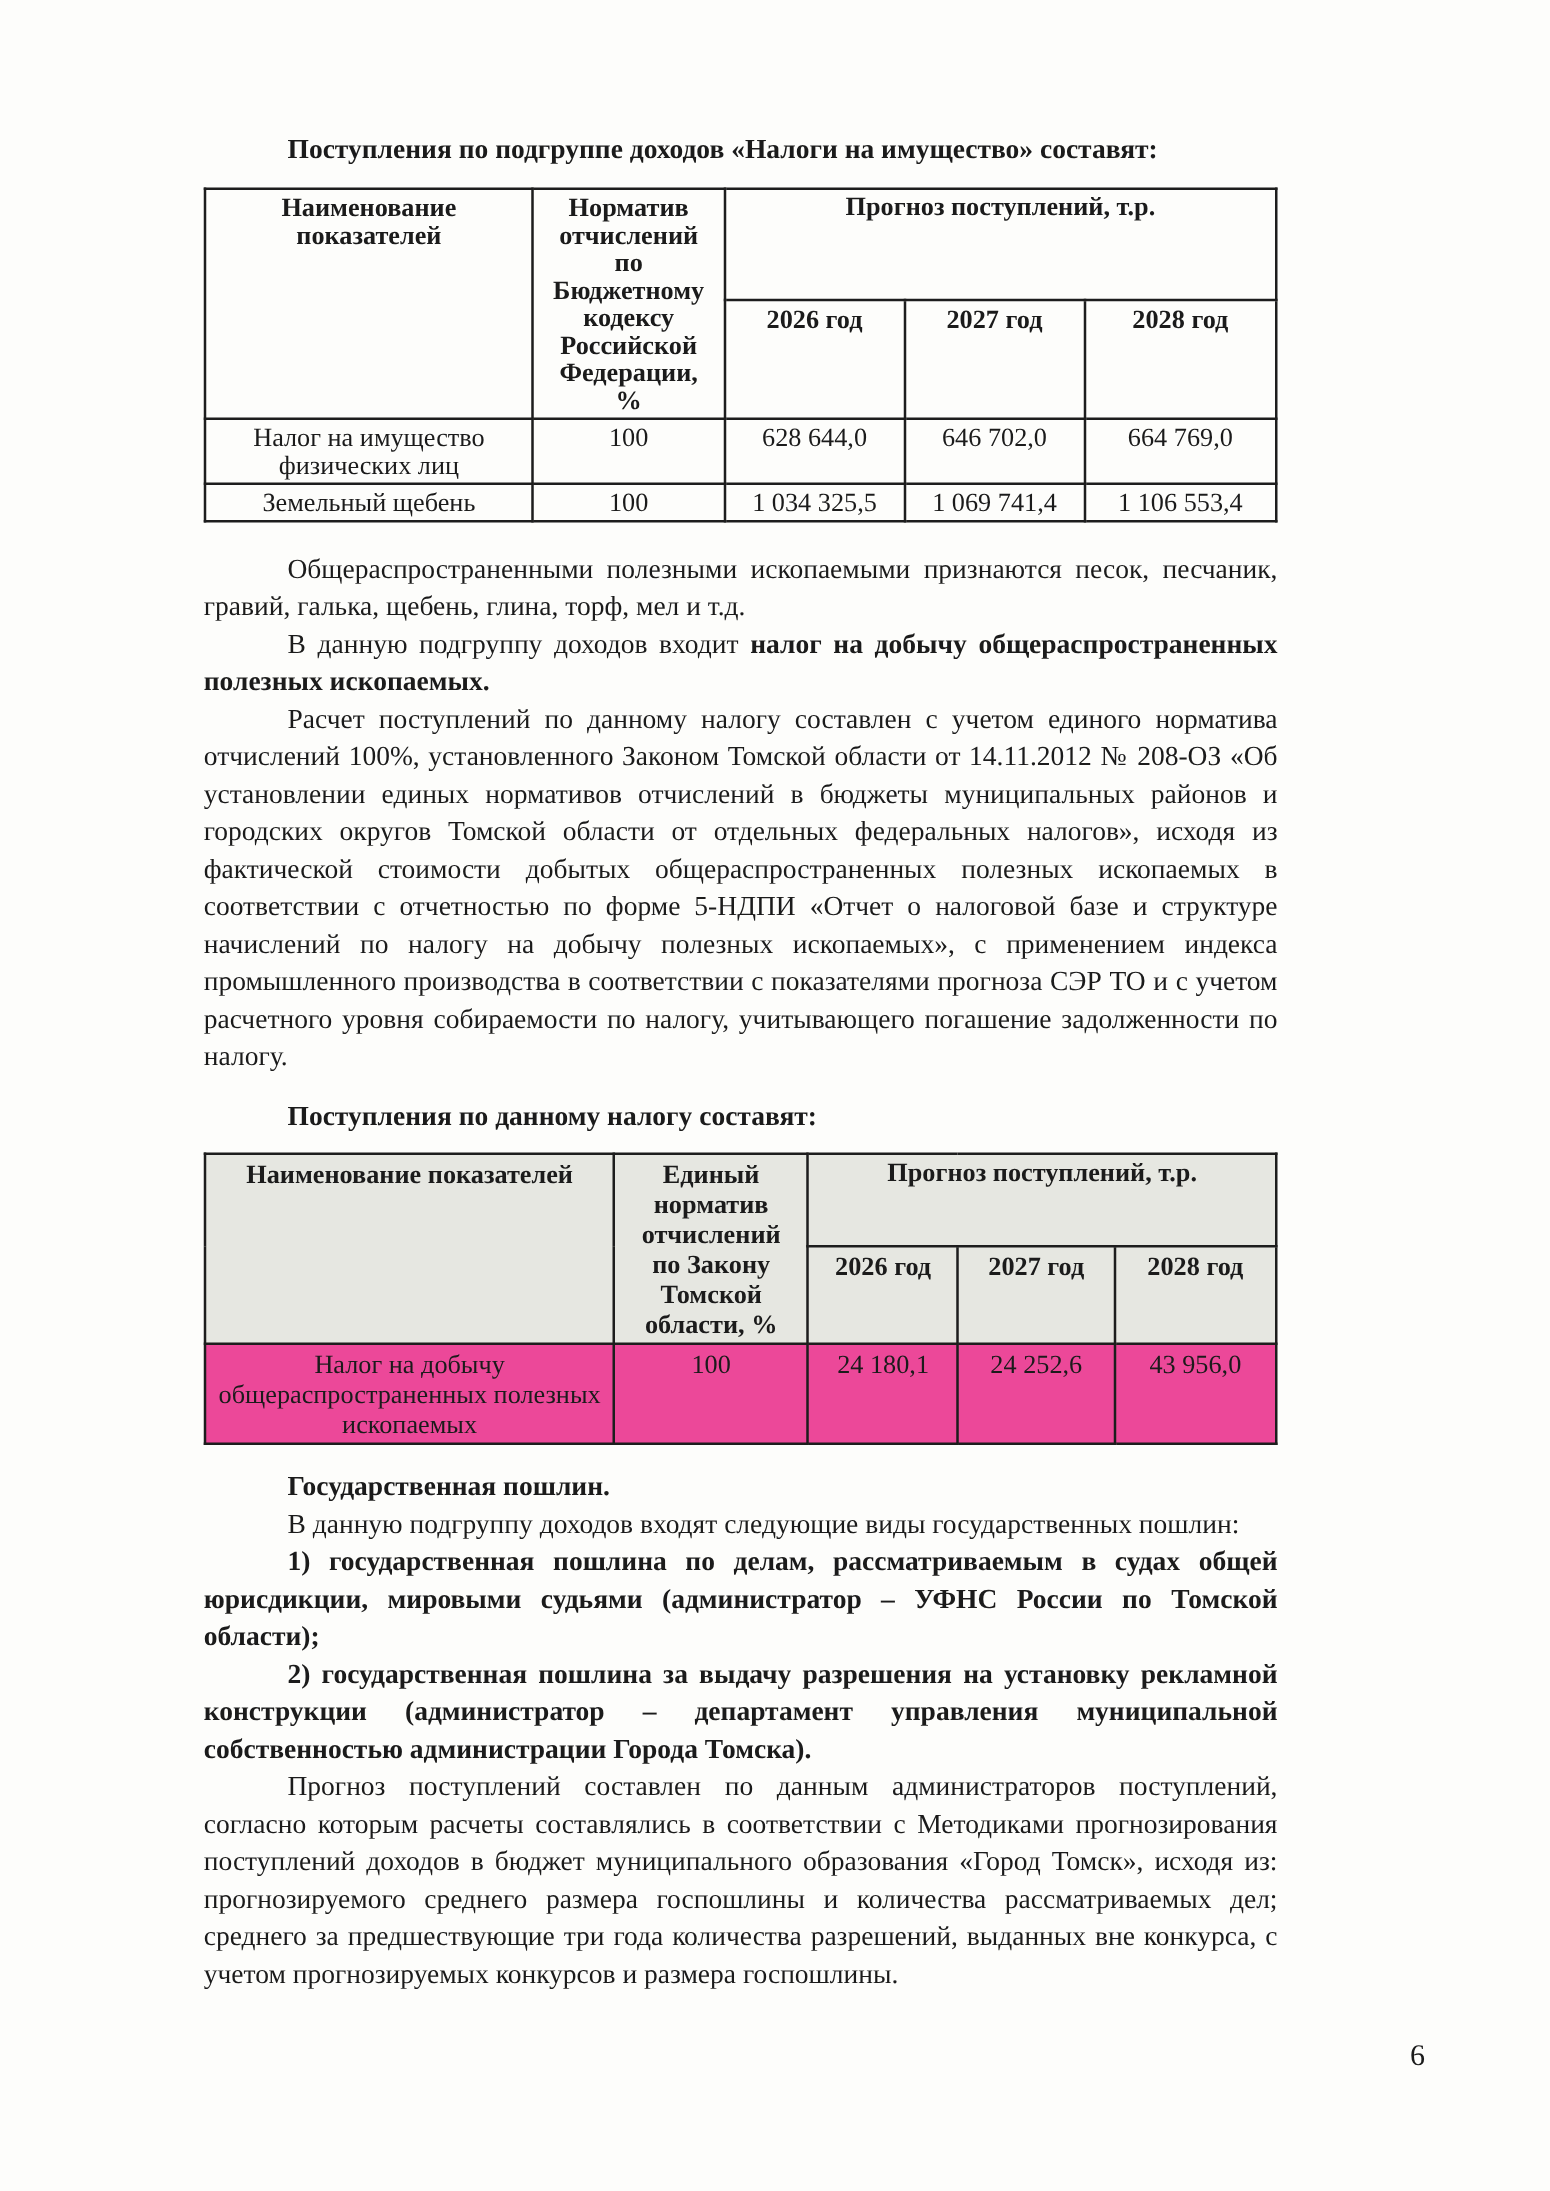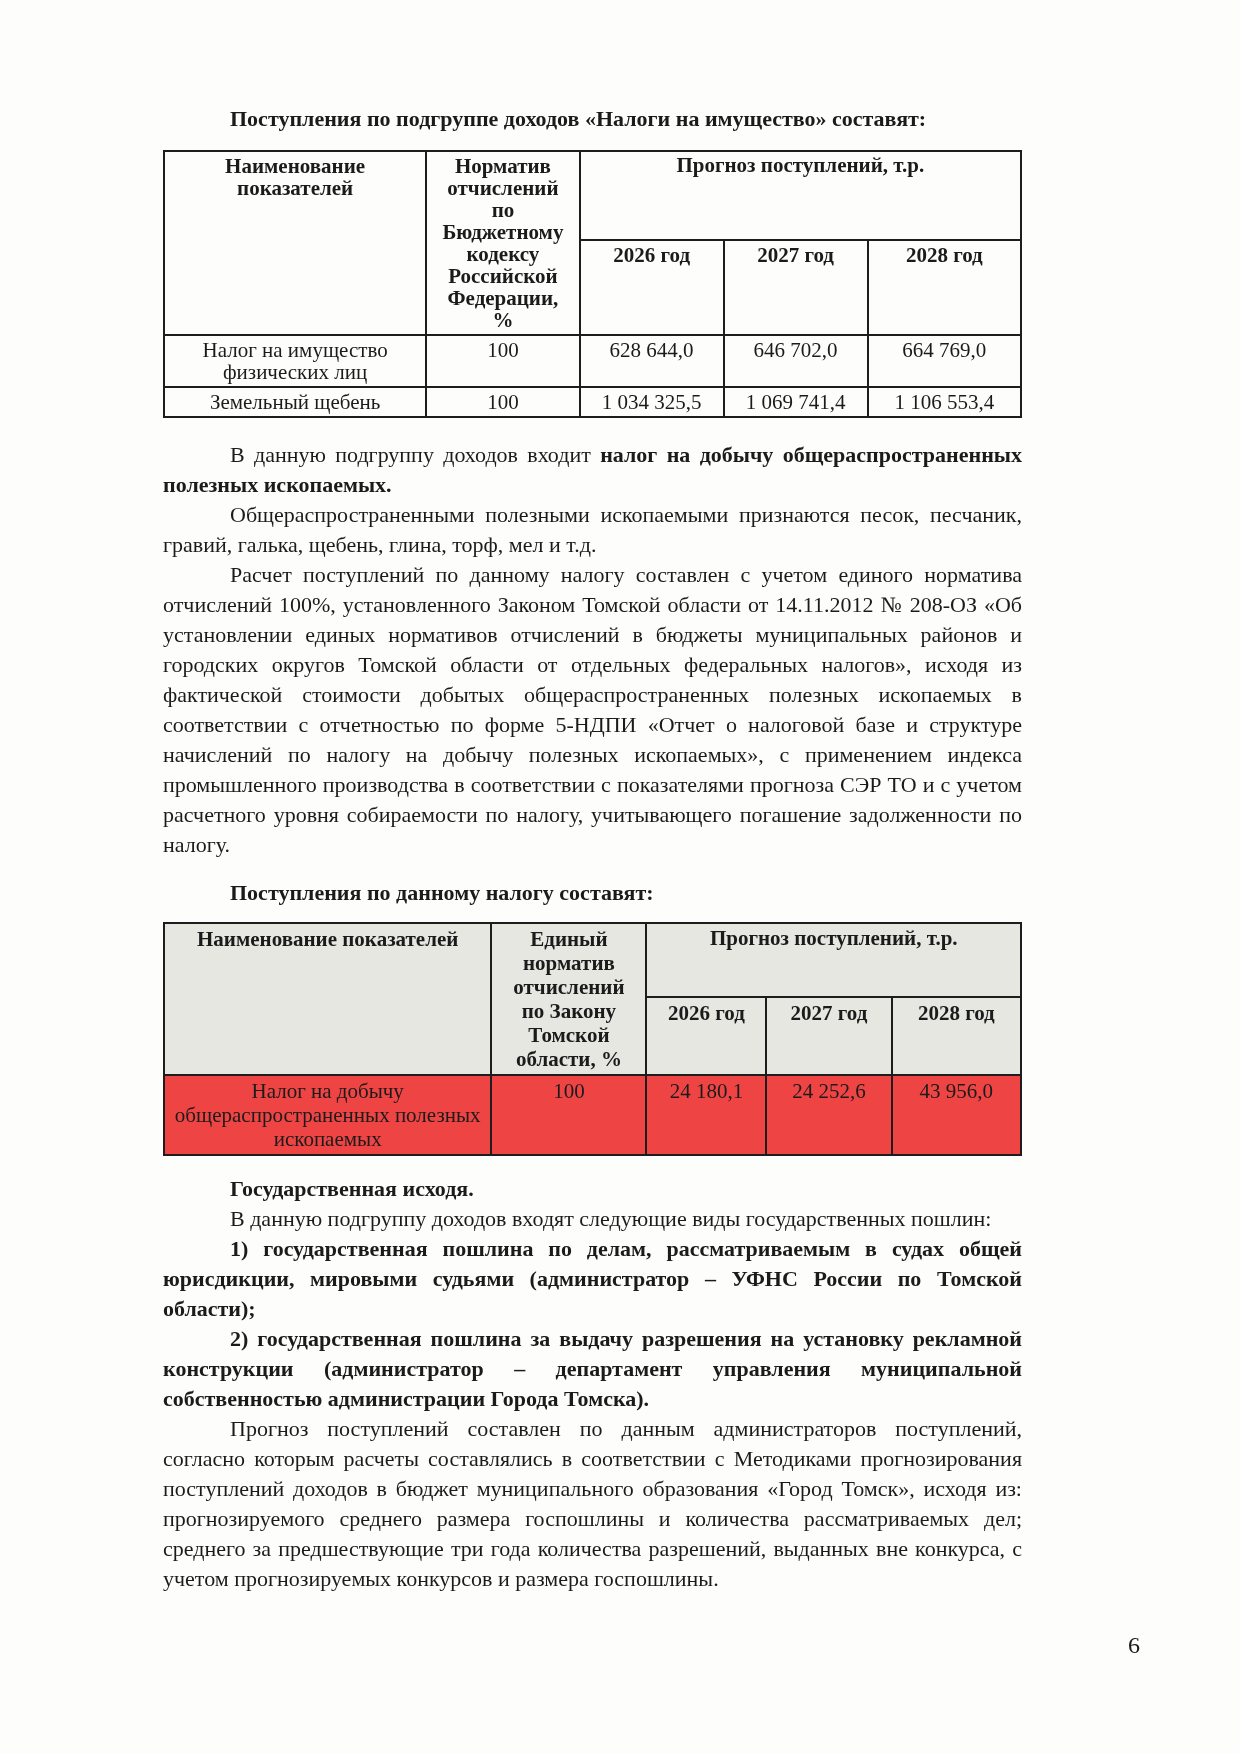--- a/index.html
+++ b/index.html
@@ -32,21 +32,21 @@
   .doc-table .hdr { font-weight: bold; text-align: center; }
   .doc-table .name-cell { text-align: center; }
   .doc-table .num-cell { text-align: center; }
   .doc-table .year-cell { text-align: center; font-weight: bold; }
   .doc-table .group-cell { text-align: center; font-weight: bold; padding: 2px 4px; }
 
   #table1 { margin: 16px 0 22px 0; }
   #table2 { margin: 14px 0 0 0; }
   #table2 td { line-height: 24px; }
   #table2 .hdr, #table2 .year-cell, #table2 .group-cell { background: #e6e7e1; }
-  #table2 .name-cell, #table2 .num-cell { background: #ef4444; }
+  #table2 .name-cell, #table2 .num-cell { background: #ec4899; }
 
   .t-title1 { margin-top: 0; }
   .t-title2 { margin-top: 18px; }
   .h-sect { margin-top: 0; }
   .h-duty { margin-top: 18px; }
 
   .page-number {
     position: absolute;
     top: 1632px; left: 1128px;
     font-size: 24px;
@@ -89,23 +89,23 @@
         <td class="name-cell">Земельный щебень</td>
         <td class="num-cell">100</td>
         <td class="num-cell">1 034 325,5</td>
         <td class="num-cell">1 069 741,4</td>
         <td class="num-cell">1 106 553,4</td>
       </tr>
     </tbody>
   </table>
 
 
+  <p>Общераспространенными полезными ископаемыми признаются песок, песчаник, гравий, галька, щебень, глина, торф, мел и т.д.</p>
+
   <p><span>В данную подгруппу доходов входит </span><span style="font-weight: bold;">налог на добычу общераспространенных полезных ископаемых.</span></p>
-
-  <p>Общераспространенными полезными ископаемыми признаются песок, песчаник, гравий, галька, щебень, глина, торф, мел и т.д.</p>
 
   <p>Расчет поступлений по данному налогу составлен с учетом единого норматива отчислений 100%, установленного Законом Томской области от 14.11.2012 № 208-ОЗ «Об установлении единых нормативов отчислений в бюджеты муниципальных районов и городских округов Томской области от отдельных федеральных налогов», исходя из фактической стоимости добытых общераспространенных полезных ископаемых в соответствии с отчетностью по форме 5-НДПИ «Отчет о налоговой базе и структуре начислений по налогу на добычу полезных ископаемых», с применением индекса промышленного производства в соответствии с показателями прогноза СЭР ТО и с учетом расчетного уровня собираемости по налогу, учитывающего погашение задолженности по налогу.</p>
 
   <p class="bold oneline t-title2">Поступления по данному налогу составят:</p>
 
   <table id="table2" class="doc-table">
     <colgroup>
       <col style="width:38.2%">
         <col style="width:18.1%">
         <col style="width:14.0%">
@@ -126,21 +126,21 @@
       <tr>
         <td class="name-cell">Налог на добычу общераспространенных полезных ископаемых</td>
         <td class="num-cell">100</td>
         <td class="num-cell">24 180,1</td>
         <td class="num-cell">24 252,6</td>
         <td class="num-cell">43 956,0</td>
       </tr>
     </tbody>
   </table>
 
-  <p class="bold oneline h-duty">Государственная исходя.</p>
+  <p class="bold oneline h-duty">Государственная пошлин.</p>
 
   <p>В данную подгруппу доходов входят следующие виды государственных пошлин:</p>
 
   <p class="bold">1) государственная пошлина по делам, рассматриваемым в судах общей юрисдикции, мировыми судьями (администратор – УФНС России по Томской области);</p>
 
   <p class="bold">2) государственная пошлина за выдачу разрешения на установку рекламной конструкции (администратор – департамент управления муниципальной собственностью администрации Города Томска).</p>
 
   <p>Прогноз поступлений составлен по данным администраторов поступлений, согласно которым расчеты составлялись в соответствии с Методиками прогнозирования поступлений доходов в бюджет муниципального образования «Город Томск», исходя из: прогнозируемого среднего размера госпошлины и количества рассматриваемых дел; среднего за предшествующие три года количества разрешений, выданных вне конкурса, с учетом прогнозируемых конкурсов и размера госпошлины.</p>
 
 </div>

